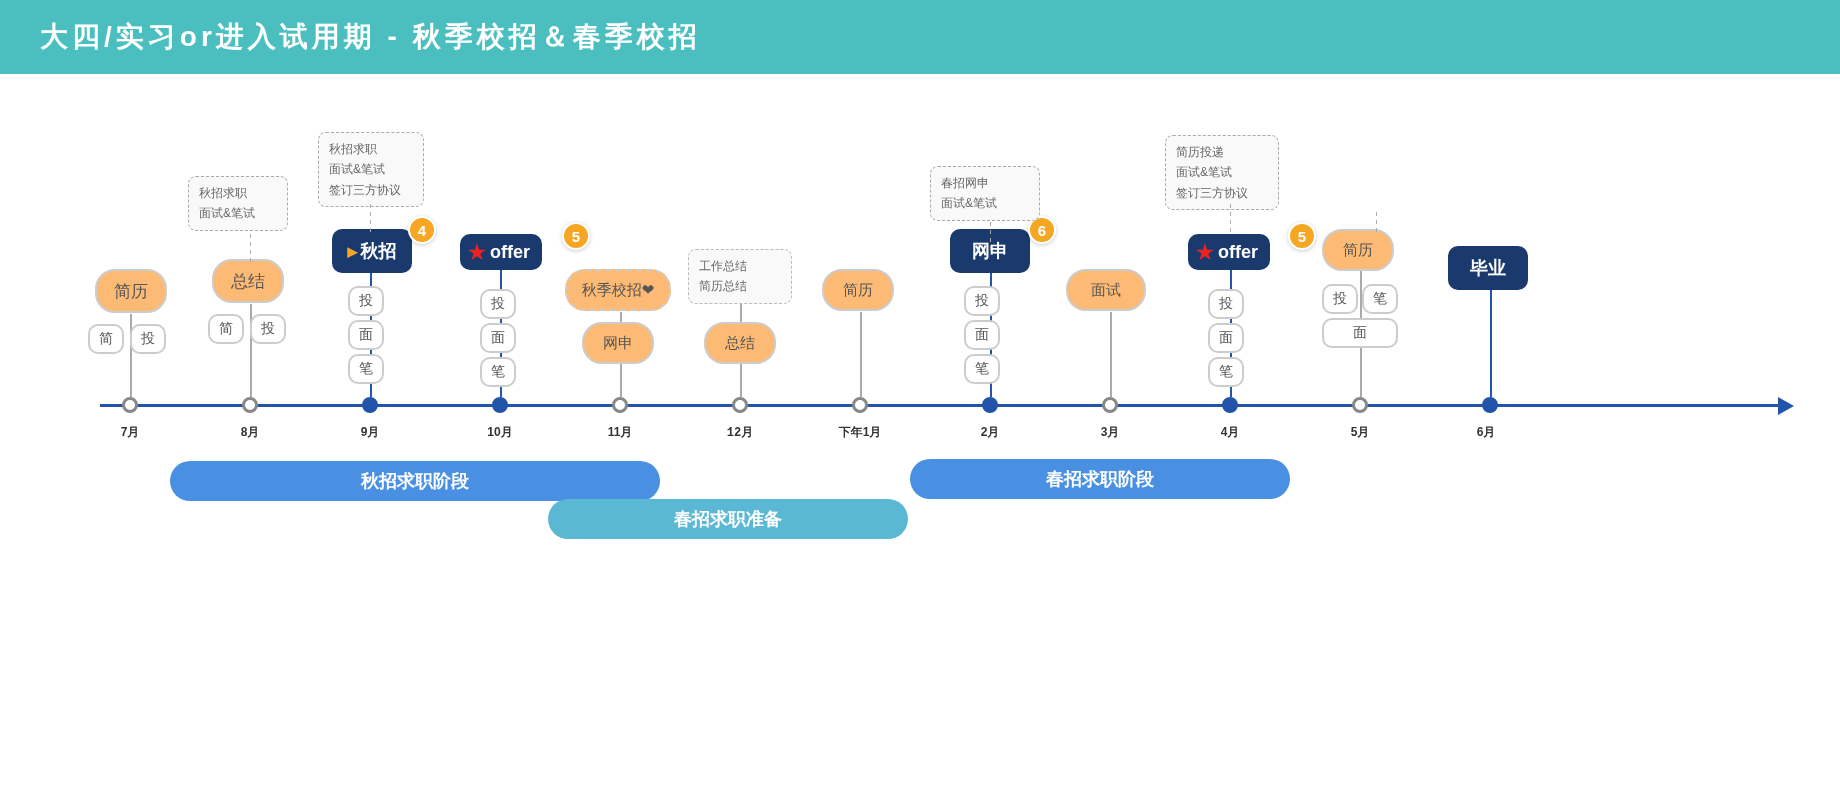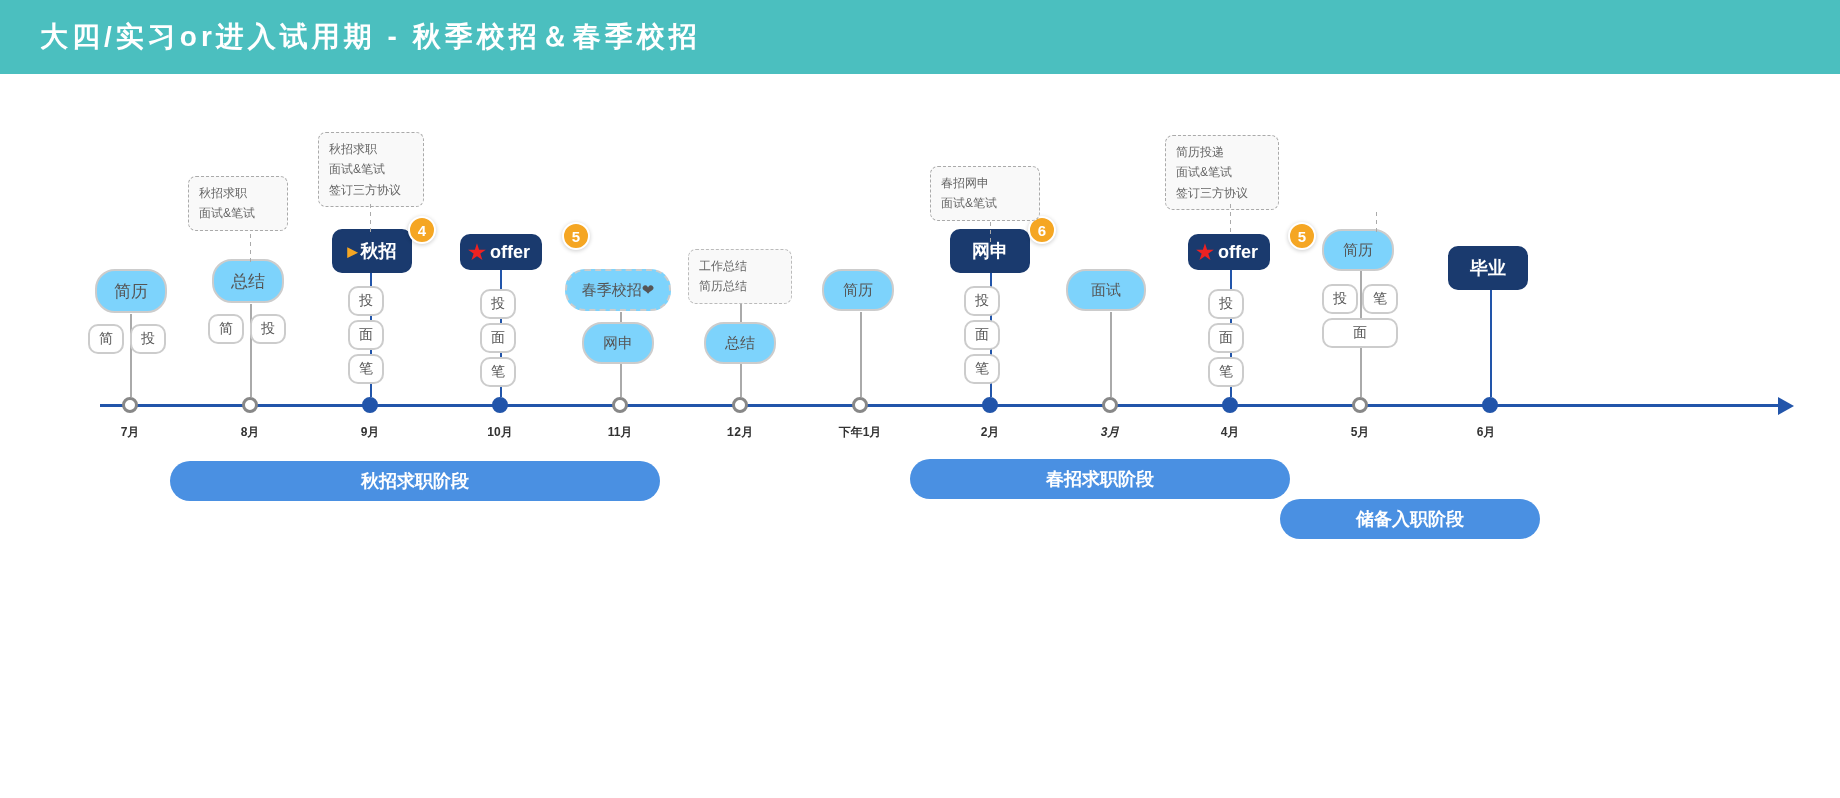--- a/index.html
+++ b/index.html
@@ -89,21 +89,21 @@
     }
     .vline-gray {
       background: #aaa;
     }
 
     
     .card {
       position: absolute;
       border: 2px solid #ccc;
       border-radius: 20px;
-      background: #7dd3fc;
+      background: #fdba74;
       display: flex;
       align-items: center;
       justify-content: center;
       font-size: 15px;
       color: #555;
       text-align: center;
     }
     .card-dark {
       background: #1a3a6e;
       color: #fff;
@@ -209,21 +209,21 @@
     <div class="timeline-line"></div>
 
     <div class="month-label" style="left:90px;">7月</div>
     <div class="month-label" style="left:210px;">8月</div>
     <div class="month-label" style="left:330px;">9月</div>
     <div class="month-label" style="left:460px;">10月</div>
     <div class="month-label" style="left:580px;">11月</div>
     <div class="month-label" style="left:700px;font-family:Liberation Mono, monospace;">12月</div>
     <div class="month-label" style="left:820px;">下年1月</div>
     <div class="month-label" style="left:950px;">2月</div>
-    <div class="month-label" style="left:1070px;font-style:italic;">3月</div>
+    <div class="month-label" style="left:1070px;">3月</div>
     <div class="month-label" style="left:1190px;">4月</div>
     <div class="month-label" style="left:1320px;">5月</div>
     <div class="month-label" style="left:1446px;">6月</div>
 
     <div class="dot dot-gray" style="left:90px;"></div>
     <div class="dot dot-gray" style="left:210px;"></div>
     <div class="dot dot-blue" style="left:330px;"></div>
     <div class="dot dot-blue" style="left:460px;"></div>
     <div class="dot dot-gray" style="left:580px;"></div>
     <div class="dot dot-gray" style="left:700px;"></div>
@@ -294,21 +294,21 @@
 
     <div style="position:absolute;left:440px;top:195px;display:flex;flex-direction:column;gap:4px;">
       <div class="sub-card">投</div>
       <div class="sub-card">面</div>
       <div class="sub-card">笔</div>
     </div>
 
     <div class="vline vline-gray" style="left:580px;top:218px;height:85px;"></div>
 
     <div class="card" style="left:525px;top:175px;width:106px;height:42px;border-style:dashed;">
-      <span>春季校招❤</span>
+      <span>秋季校招❤</span>
     </div>
 
     <div class="card" style="left:542px;top:228px;width:72px;height:42px;">
       <span>网申</span>
     </div>
 
     <div class="vline vline-gray" style="left:700px;top:200px;height:103px;"></div>
 
     <div class="note-box" style="left:648px;top:155px;width:104px;border:1.5px dashed #bbb;">
       工作总结<br>简历总结
@@ -390,23 +390,23 @@
     <div class="vline" style="left:1450px;top:192px;height:111px;"></div>
 
     <div class="card card-dark" style="left:1408px;top:152px;width:80px;height:44px;border-radius:10px;font-size:18px;">
       <span>毕业</span>
     </div>
 
     <div class="phase-bar phase-bar-blue" style="left:130px;top:367px;width:490px;">
       <span>秋招求职阶段</span>
     </div>
 
+    <div class="phase-bar phase-bar-cyan" style="left:508px;top:405px;width:360px;">
+      <span>春招求职准备</span>
+    </div>
 
     <div class="phase-bar phase-bar-sky" style="left:870px;top:365px;width:380px;">
       <span>春招求职阶段</span>
     </div>
 
-    <div class="phase-bar phase-bar-teal" style="left:1240px;top:405px;width:260px;">
-      <span>储备入职阶段</span>
-    </div>
 
   </div>
 </div>
 
 </body></html>

